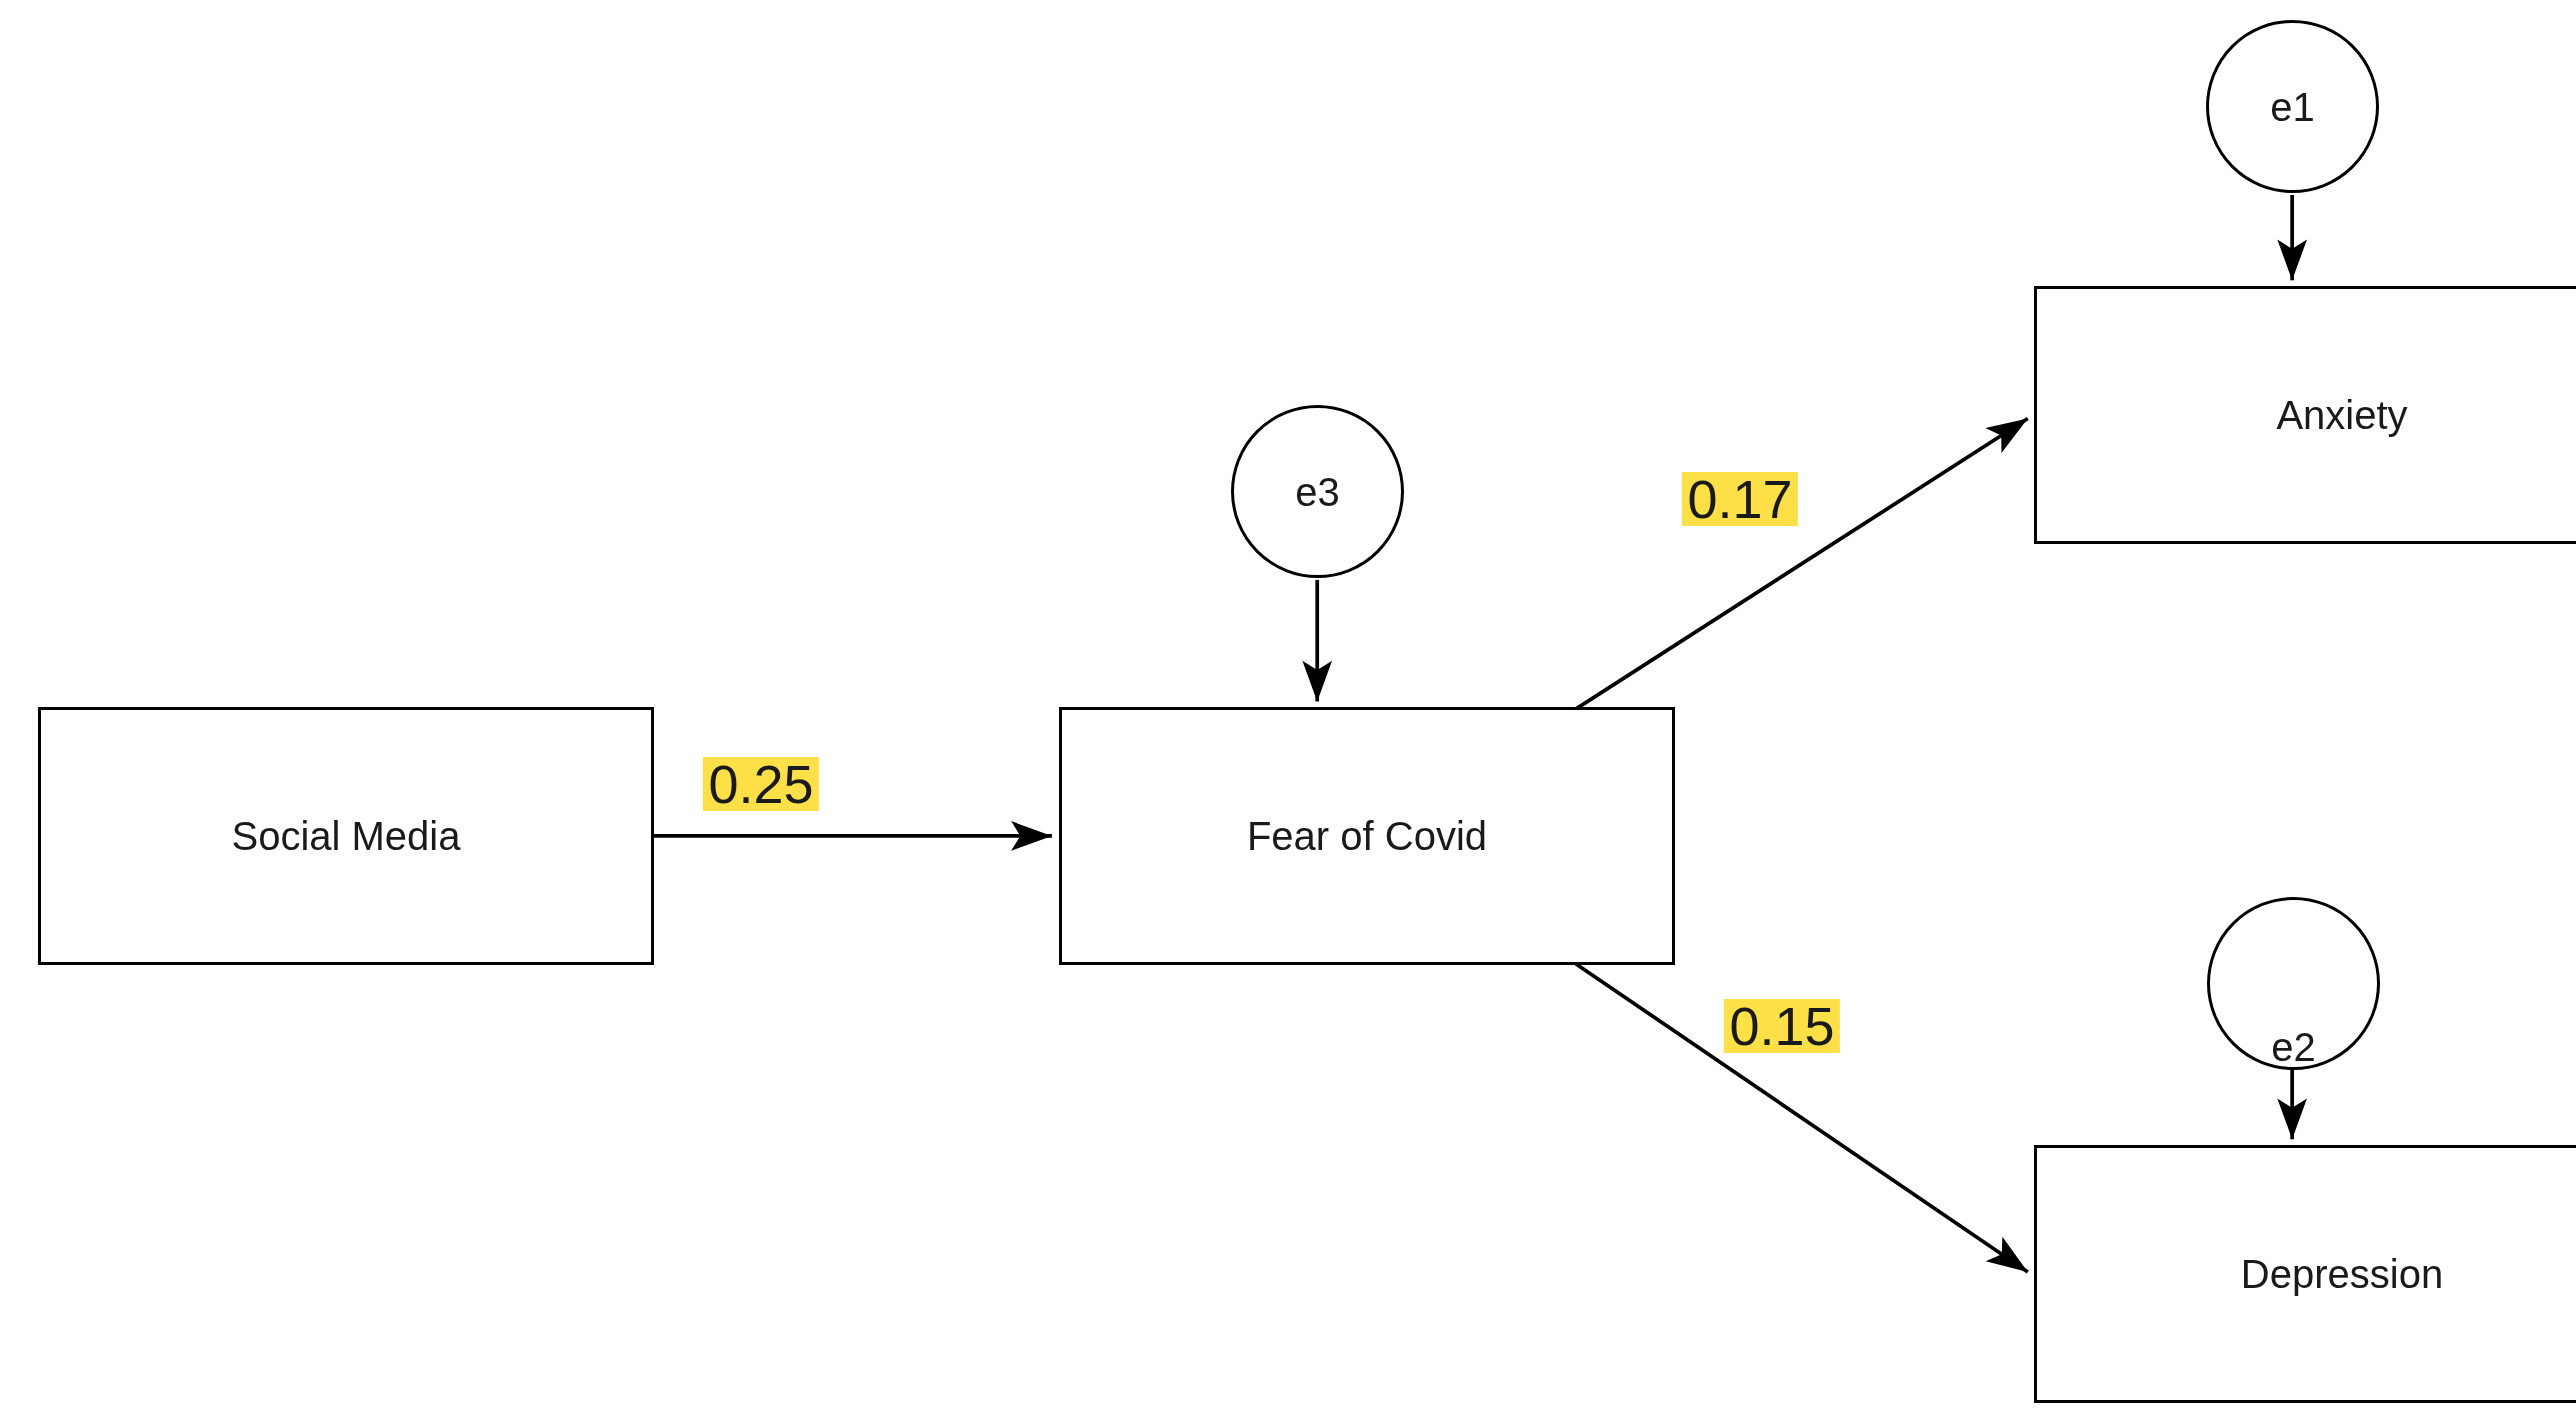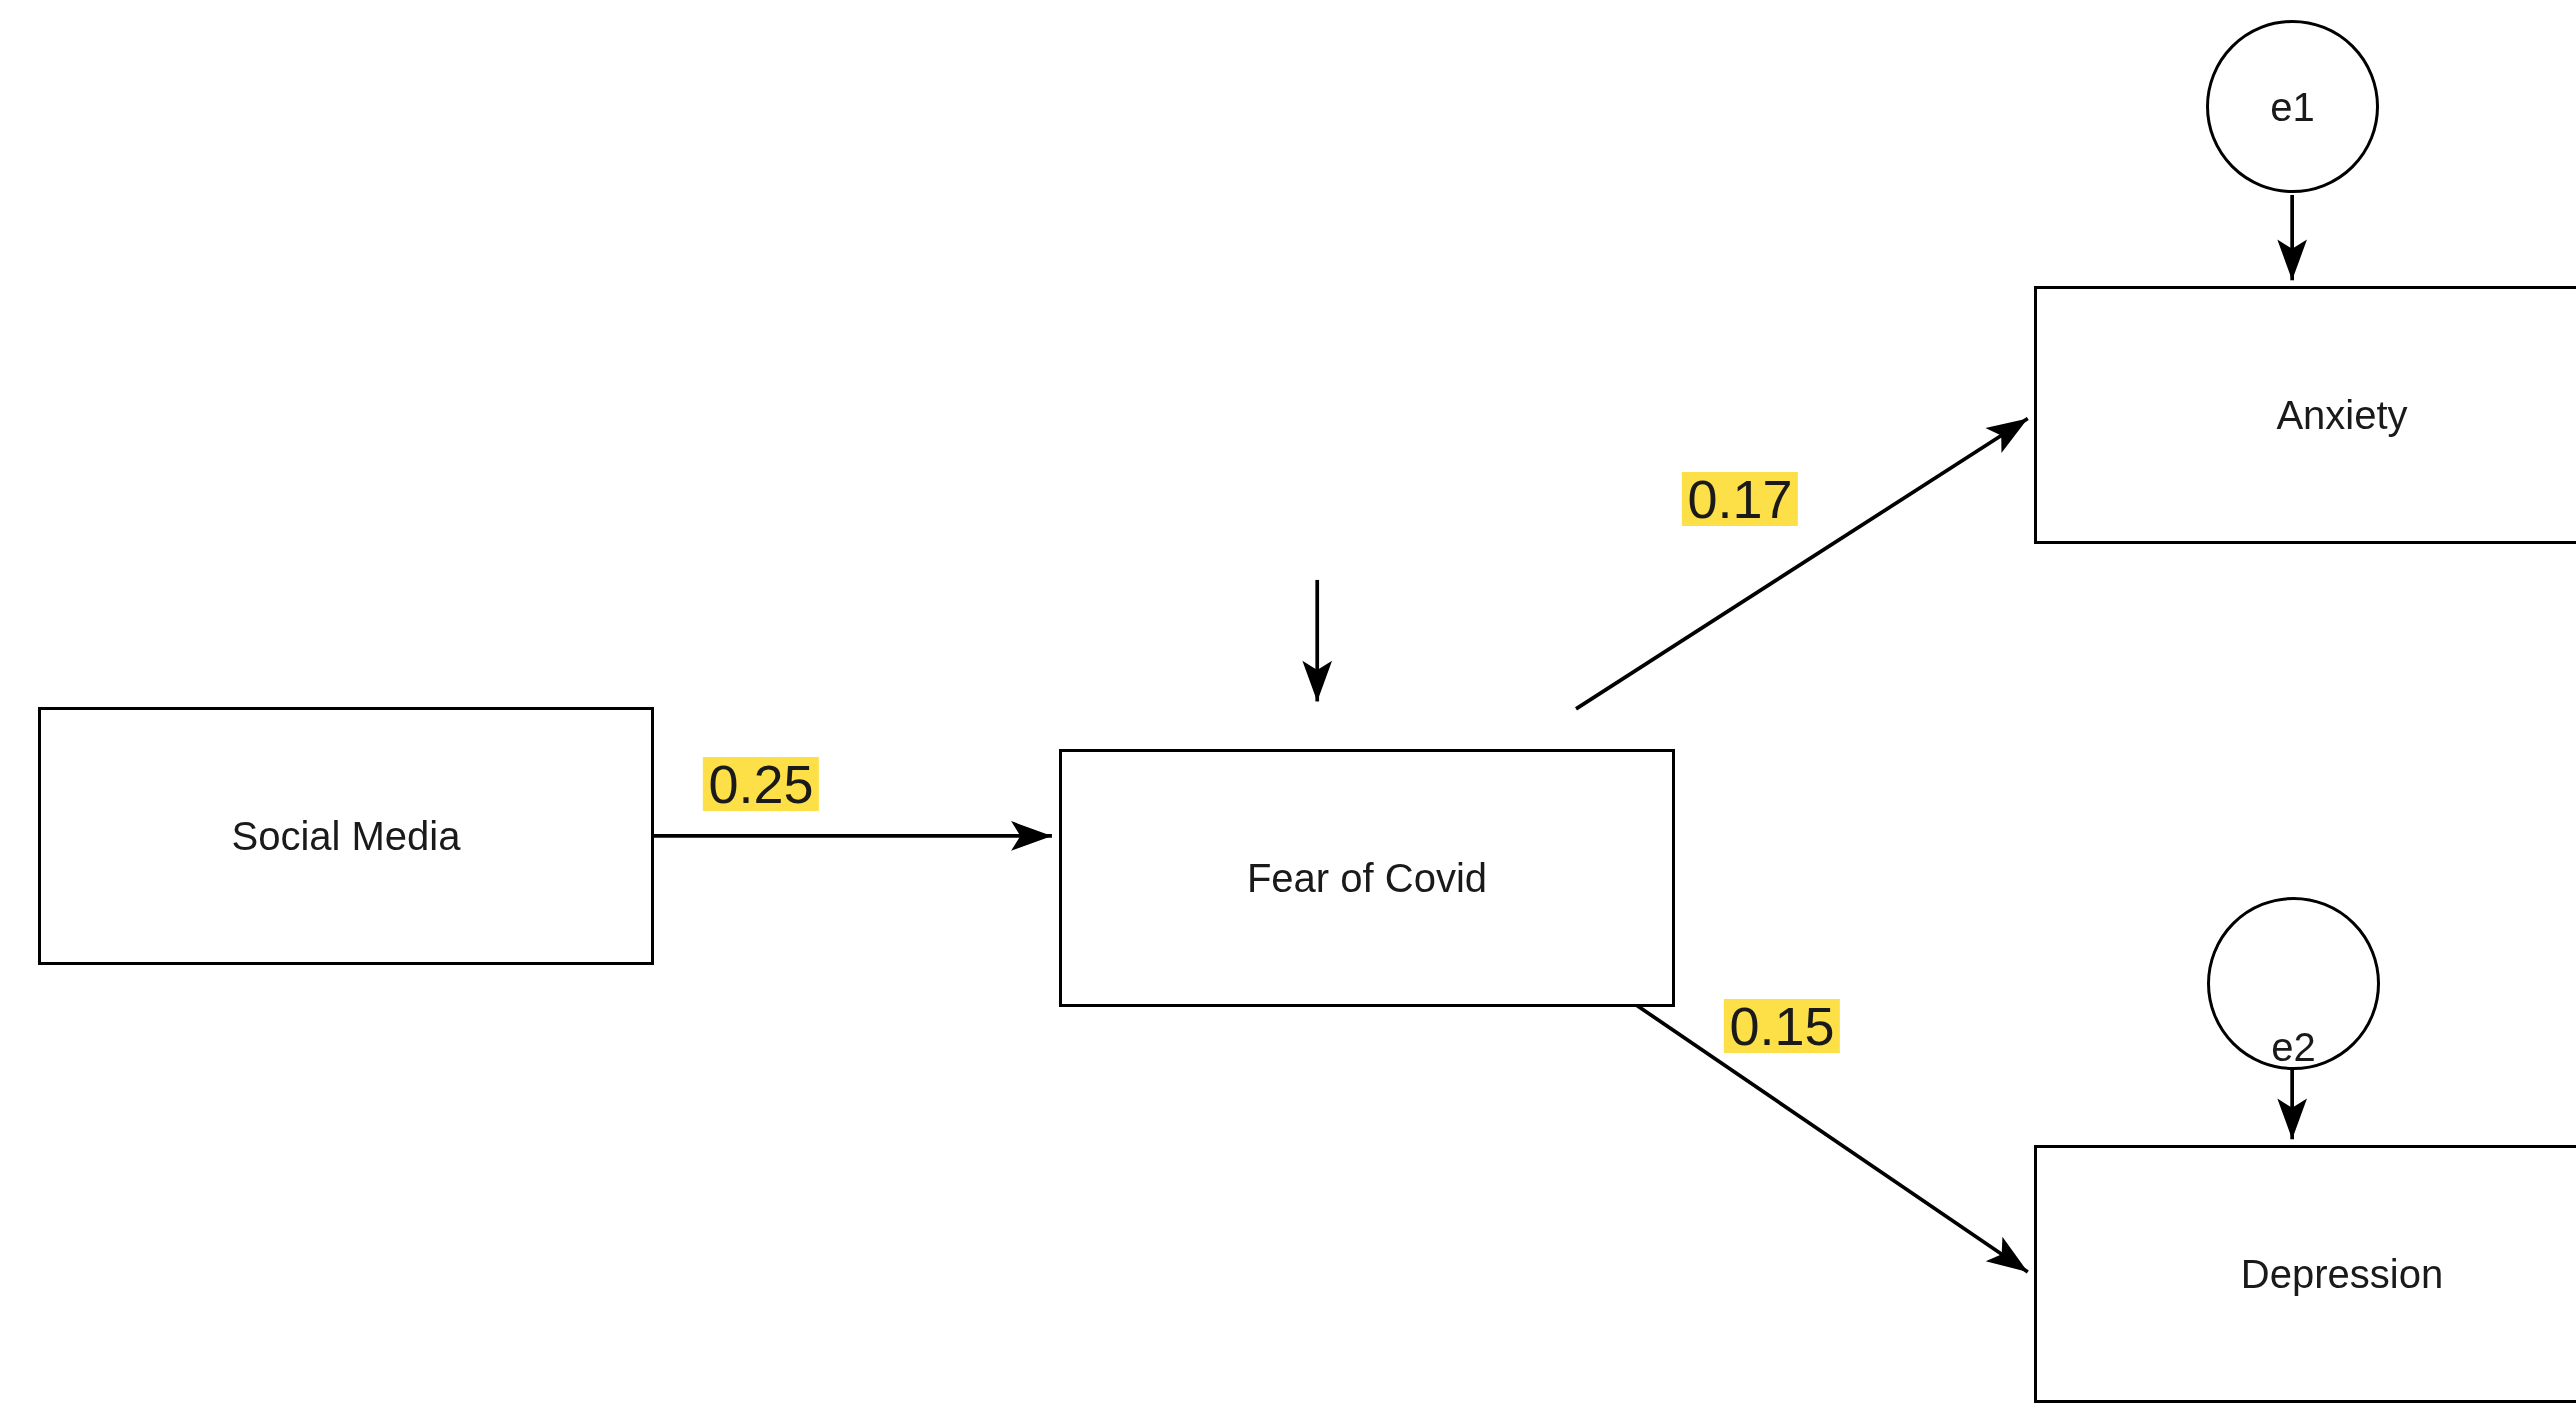--- a/index.html
+++ b/index.html
@@ -48,21 +48,21 @@
     position: absolute;
     transform: translate(-50%, -50%);
     font-size: 54px;
     line-height: 1;
     white-space: nowrap;
     background: #fde047;
     padding: 0 5.6px;
   }
   
   .pos-social     { left: 38px;   top: 707px;  }
-  .pos-fear       { left: 1059px; top: 749px;  }
+  .pos-fear       { left: 1059px; top: 707px;  }
   .pos-anxiety    { left: 2034px; top: 286px;  }
   .pos-depression { left: 2034px; top: 1145px; }
   
   .pos-e3 { left: 1231px; top: 405px; }
   .pos-e1 { left: 2206px; top: 20.4px;  }
   .pos-e2 { left: 2207px; top: 897px; align-items: flex-end; }
   
   .pos-lbl-029 { left: 761px;  top: 784px;  }
   .pos-lbl-017 { left: 1740px; top: 499px;  }
   .pos-lbl-015 { left: 1782px; top: 1002px; margin-top: 24px; }
@@ -98,19 +98,22 @@
   <div class="node rect pos-depression">
     <span>Depression</span>
   </div>
 
   <div class="node circle pos-e1">
     <span>e1</span>
   </div>
   <div class="node circle pos-e2">
     <span>e2</span>
   </div>
+  <div class="node circle pos-e3">
+    <span>e3</span>
+  </div>
 
   <div class="edge-label pos-lbl-029">0.25</div>
   <div class="edge-label pos-lbl-017">0.17</div>
   <div class="edge-label pos-lbl-015">0.15</div>
 
 </div>
 
 
 </body></html>

